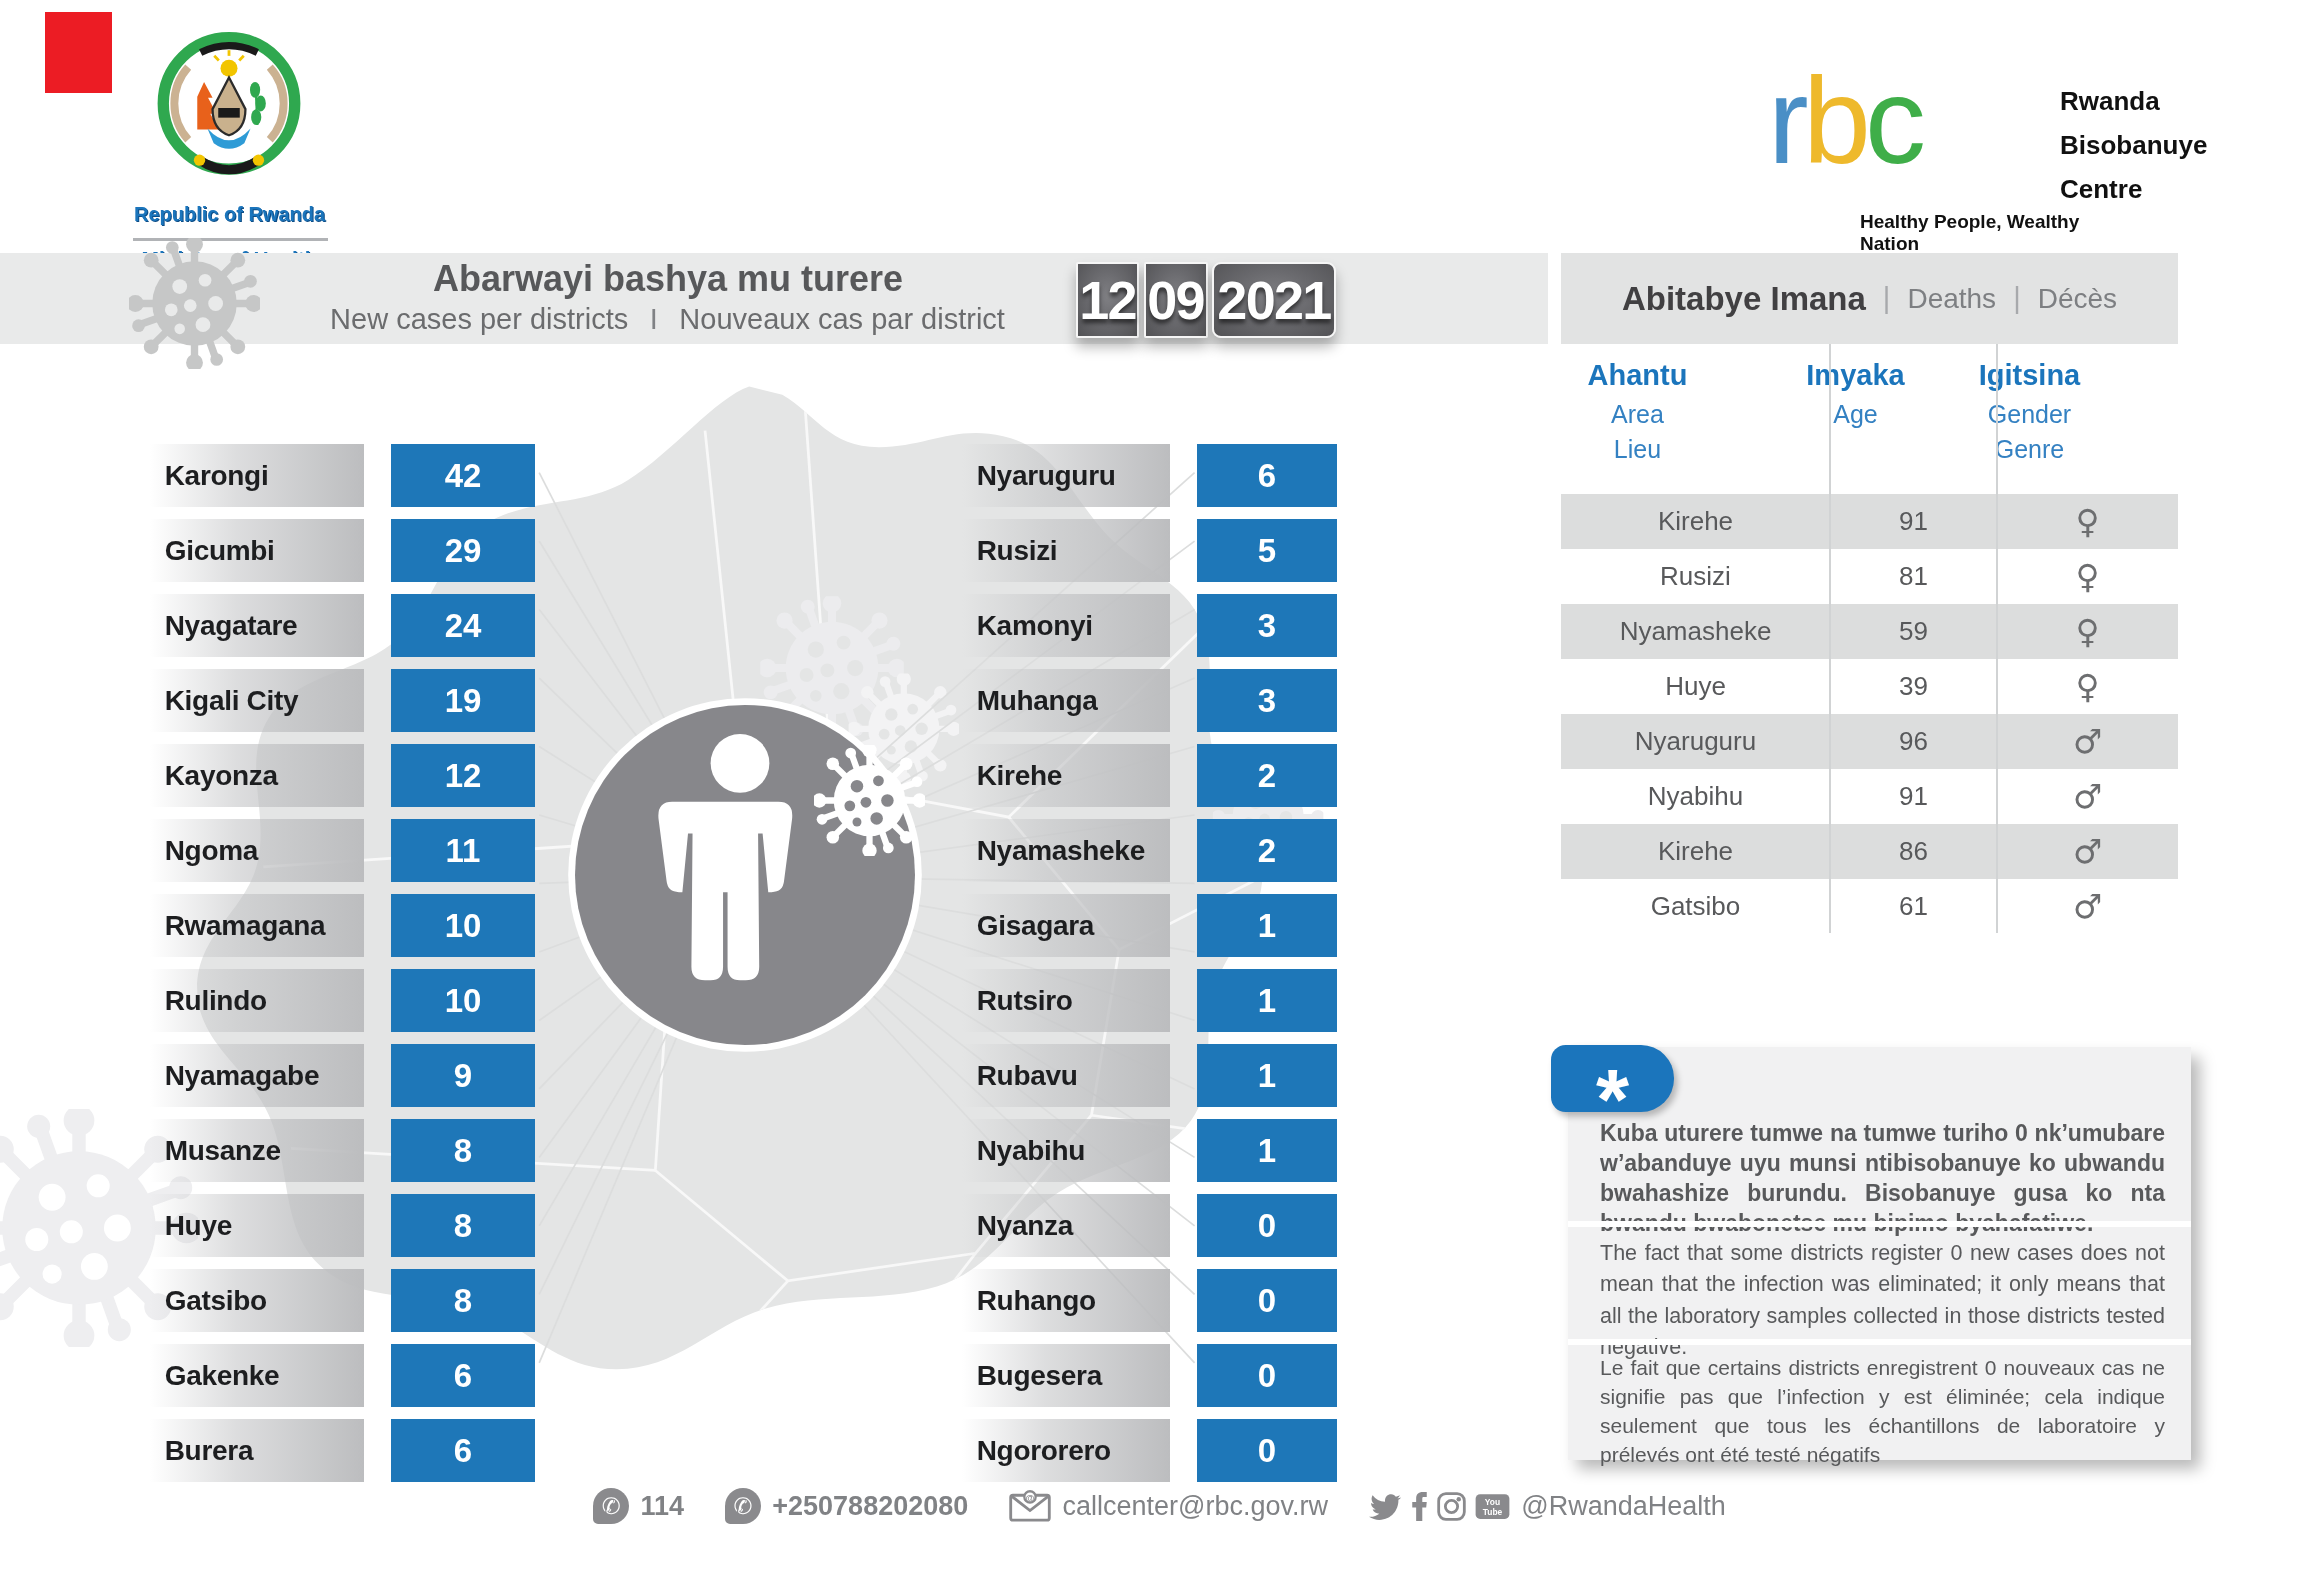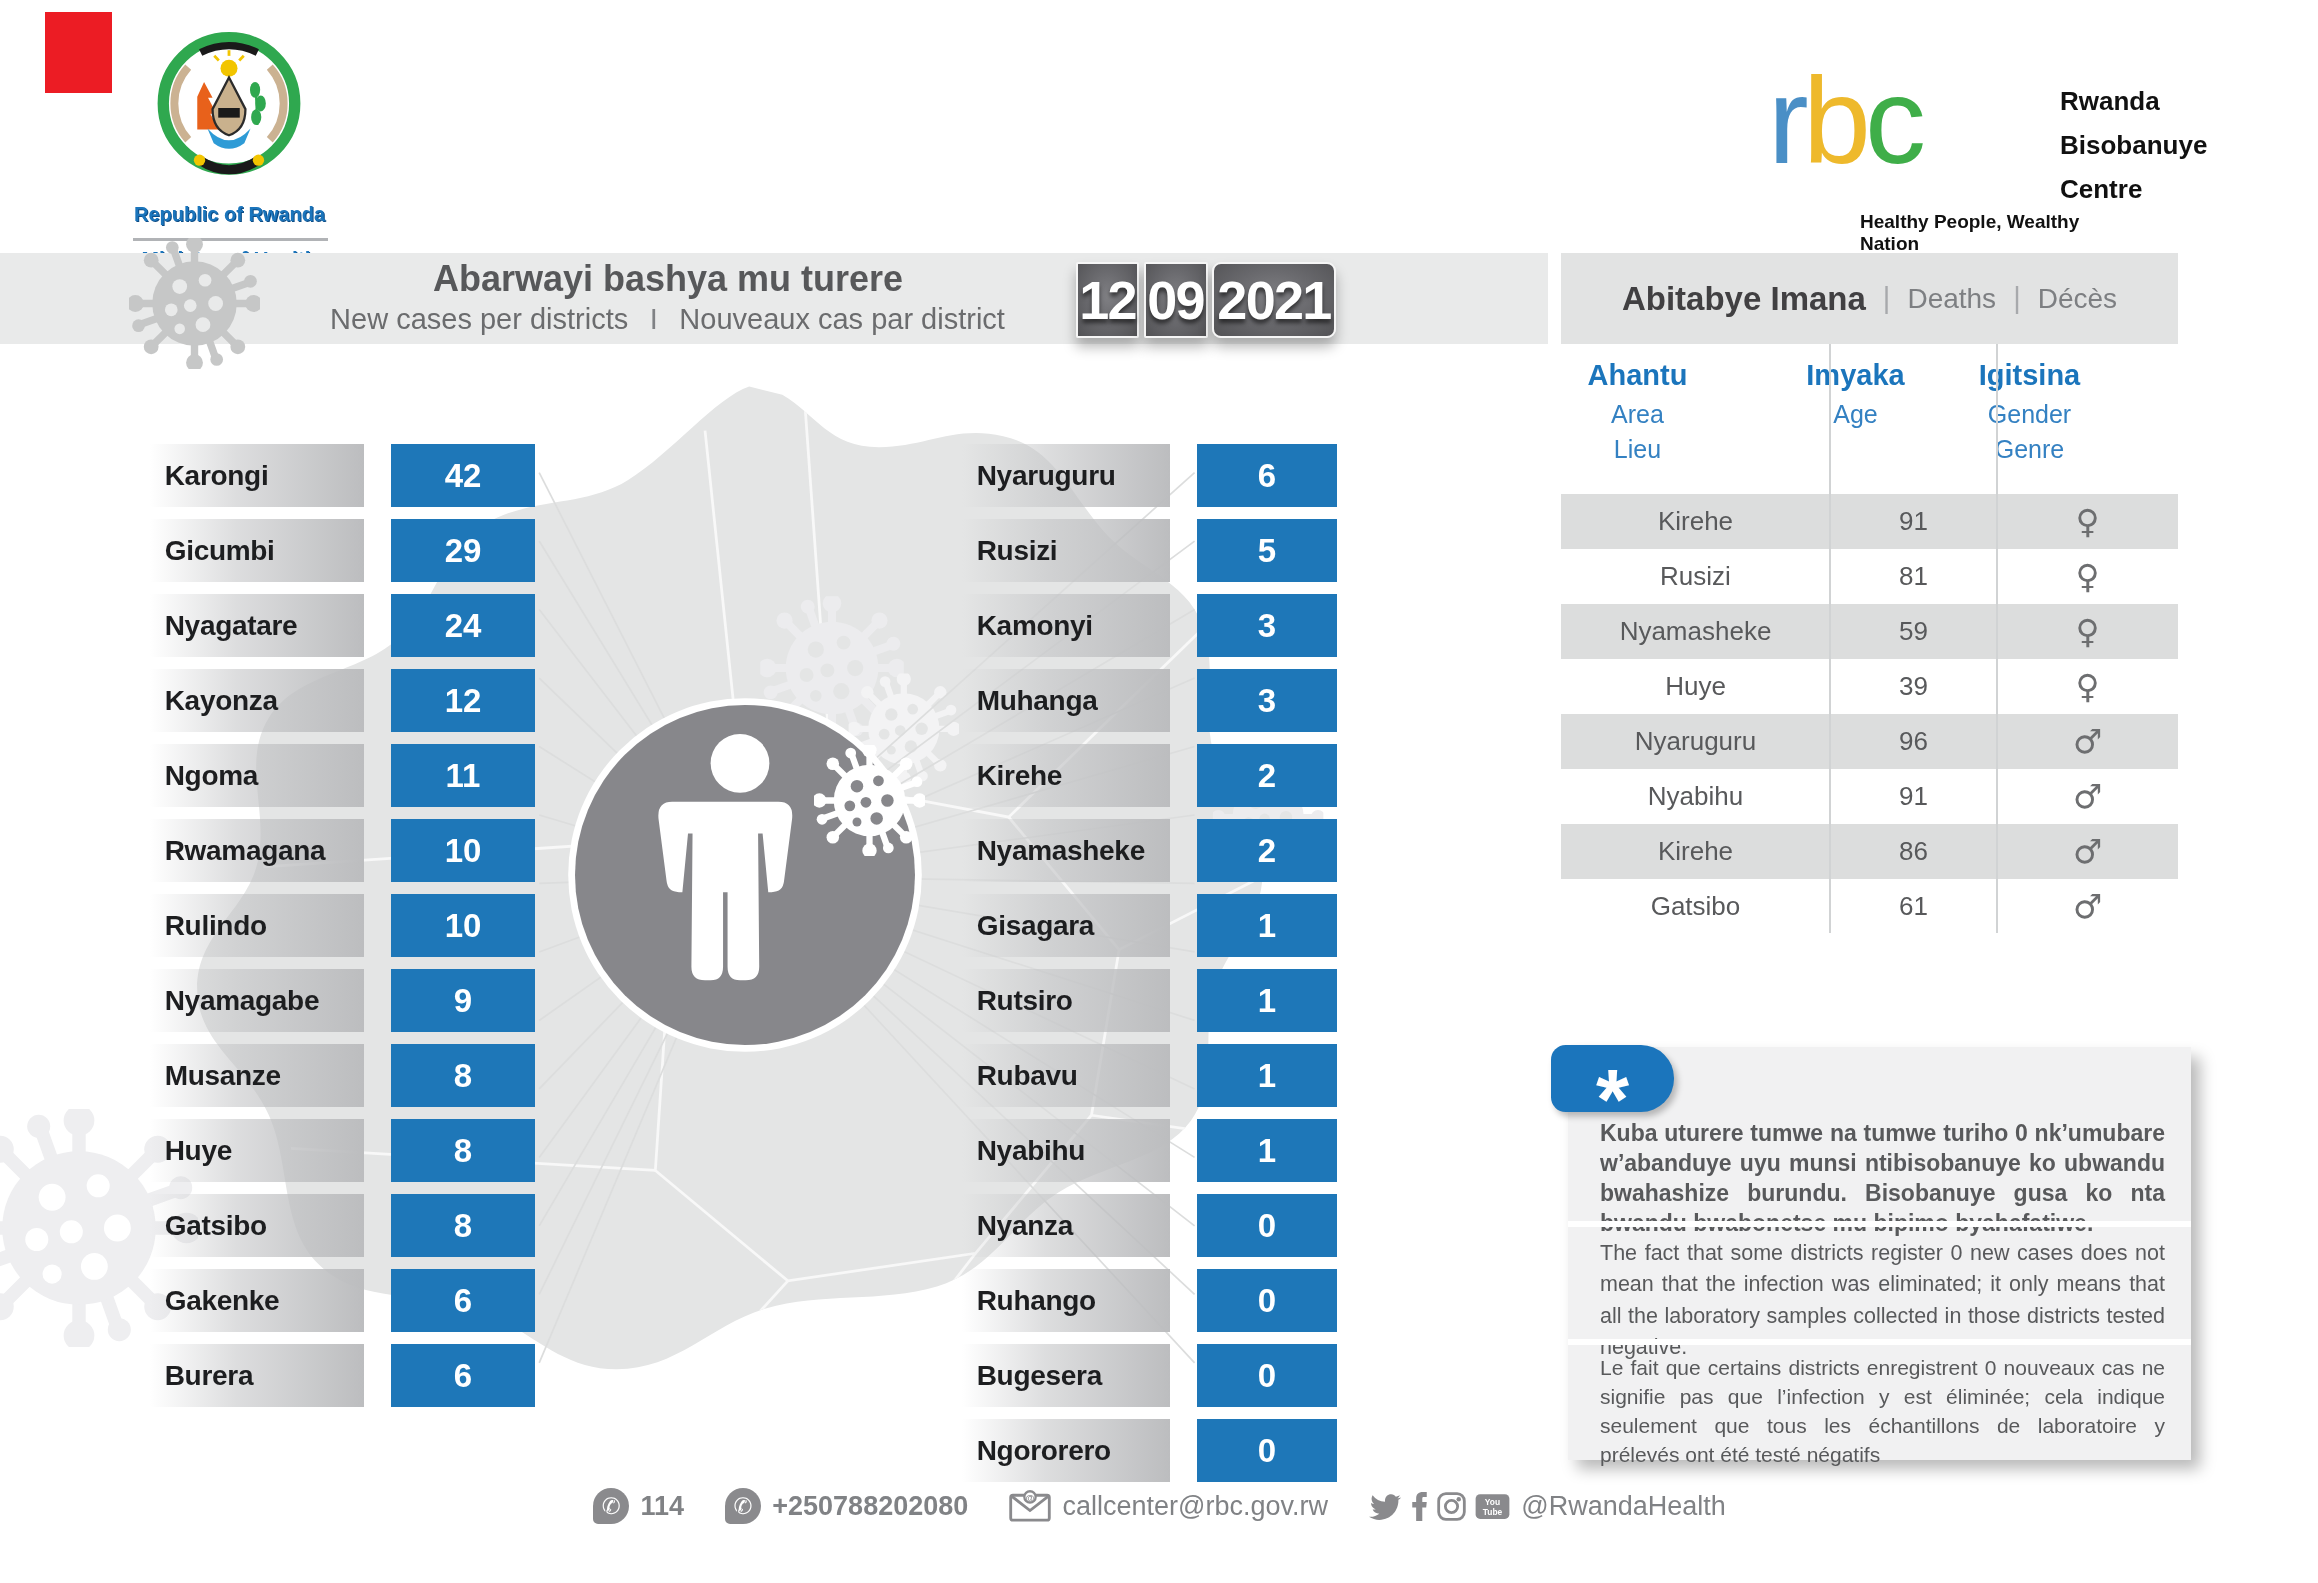--- a/index.html
+++ b/index.html
@@ -308,20 +308,26 @@
         <div class="case-value">29</div>
       </div>
       <div class="case-row">
         <div class="case-bar">
           <span class="case-label">Nyagatare</span>
         </div>
         <div class="case-value">24</div>
       </div>
       <div class="case-row">
         <div class="case-bar">
+          <span class="case-label">Kigali City</span>
+        </div>
+        <div class="case-value">19</div>
+      </div>
+      <div class="case-row">
+        <div class="case-bar">
           <span class="case-label">Kayonza</span>
         </div>
         <div class="case-value">12</div>
       </div>
       <div class="case-row">
         <div class="case-bar">
           <span class="case-label">Ngoma</span>
         </div>
         <div class="case-value">11</div>
       </div>

